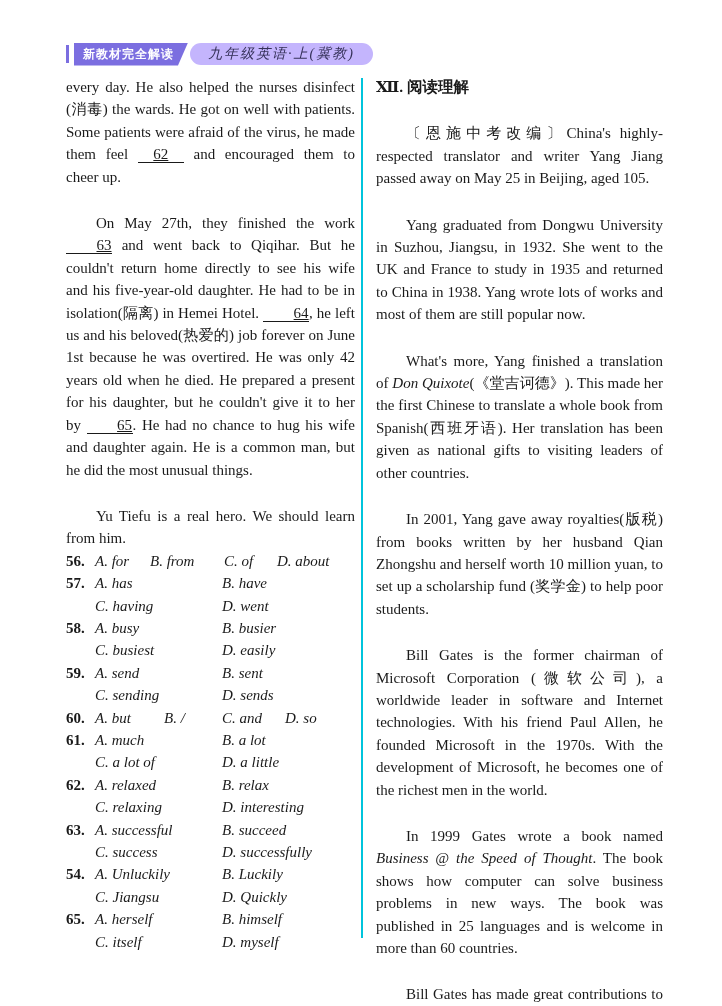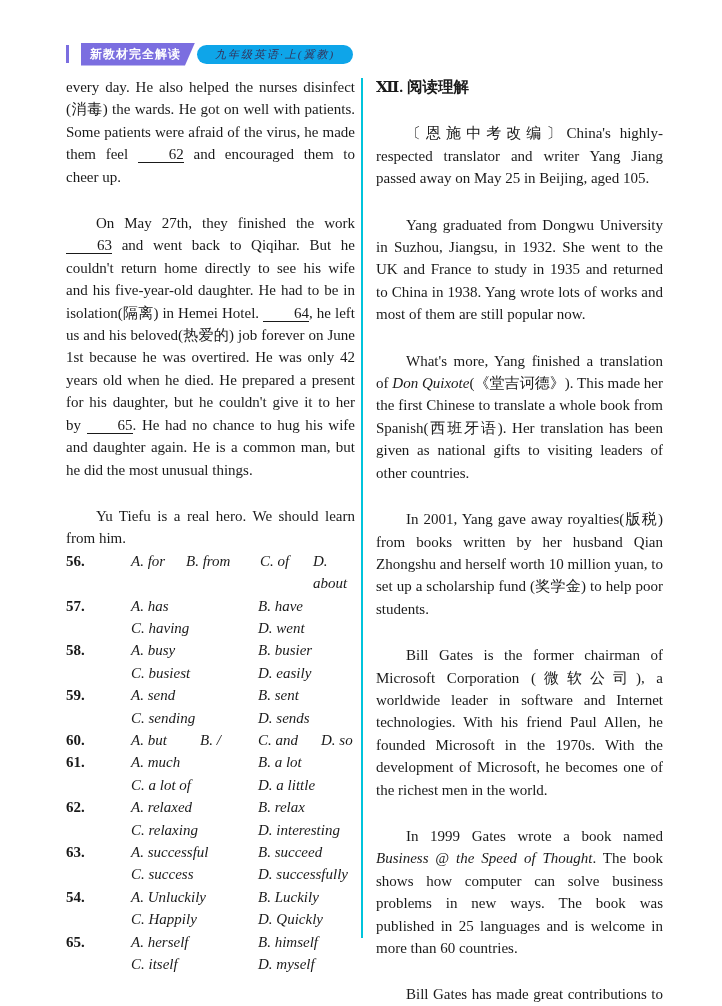--- a/index.html
+++ b/index.html
@@ -10,46 +10,45 @@
   }
 
   
   .header { position:absolute; left:66px; top:43px; display:flex; align-items:center; height:22px; }
   .header-bar { width:3px; height:18px; background:#7b6ee0; margin-right:5px; }
   .badge-purple {
     background:#7b6ee0; color:#ffffff; font-size:12px; font-weight:bold;
     font-family:"Liberation Sans","DejaVu Sans",sans-serif;
     padding:3px 14px 3px 9px; letter-spacing:1px;
     clip-path:polygon(0 0,100% 0,calc(100% - 10px) 100%,0 100%);
-    margin-left:7px;
   }
   .badge-lavender {
-    background:#0ea5e9; color:#343058; font-size:11px; font-style:italic;
+    background:#c4b5fd; color:#343058; font-size:14px; font-style:italic;
     padding:2px 18px; border-radius:11px; margin-left:2px; letter-spacing:2px;
     white-space:nowrap;
   }
 
   
   .divider { position:absolute; left:361px; top:78px; width:2px; height:860px; background:#00c4dc; }
   .col { position:absolute; top:76px; font-size:15px; line-height:22.4px; text-align:justify; }
   .col-left  { left:66px;  width:289px; }
   .col-right { left:376px; width:287px; }
 
   p.para { margin:0; }
   p.indent { text-indent:2em;margin-top:24px; }
 
   .blank {
-    display:inline-block; min-width:46px; text-align:right;
-    border-bottom:1.5px solid #1a1a1a; line-height:16px; font-style:normal;
+    display:inline-block; min-width:46px; text-align:center;
+    border-bottom:1.5px solid #1a1a1a; line-height:16px; font-style:normal;text-decoration:underline;
   }
   .italic { font-style:italic; }
 
   
   .questions { margin-top:0; }
-  .q { display:flex; align-items:flex-start;gap:36px; }
+  .q { display:flex; align-items:flex-start; }
   .qnum { flex:0 0 29px; font-weight:bold; }
   .opts { flex:1; display:grid; text-align:left;font-style:italic; }
   .grid2 { grid-template-columns:127px 1fr; }
   .q56 .opts { grid-template-columns:55px 74px 53px auto; }
   .q60 .opts { grid-template-columns:69px 58px 63px auto; }
 
   
   .section-title {
     font-weight:bold; font-size:15.5px; margin:0 0 1px 0; text-align:left;
     font-family:"Liberation Serif","DejaVu Serif",serif;
@@ -153,21 +152,21 @@
           <span>C. success</span>
           <span>D. successfully</span>
         </span>
       </div>
 
       <div class="q">
         <span class="qnum">54.</span>
         <span class="opts grid2">
           <span>A. Unluckily</span>
           <span>B. Luckily</span>
-          <span>C. Happily</span>
+          <span>C. Jiangsu</span>
           <span>D. Quickly</span>
         </span>
       </div>
 
       <div class="q">
         <span class="qnum">65.</span>
         <span class="opts grid2">
           <span>A. herself</span>
           <span>B. himself</span>
           <span>C. itself</span>

